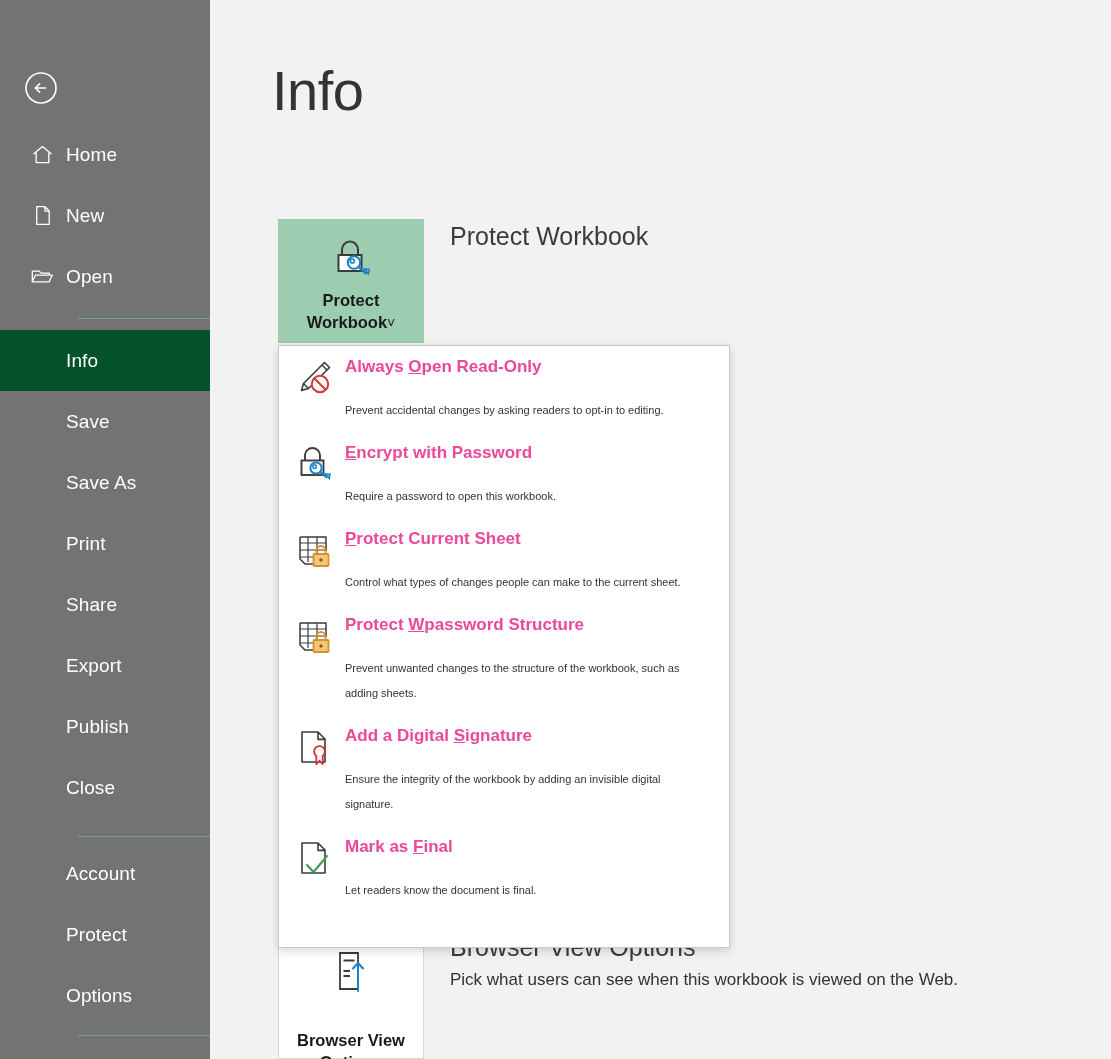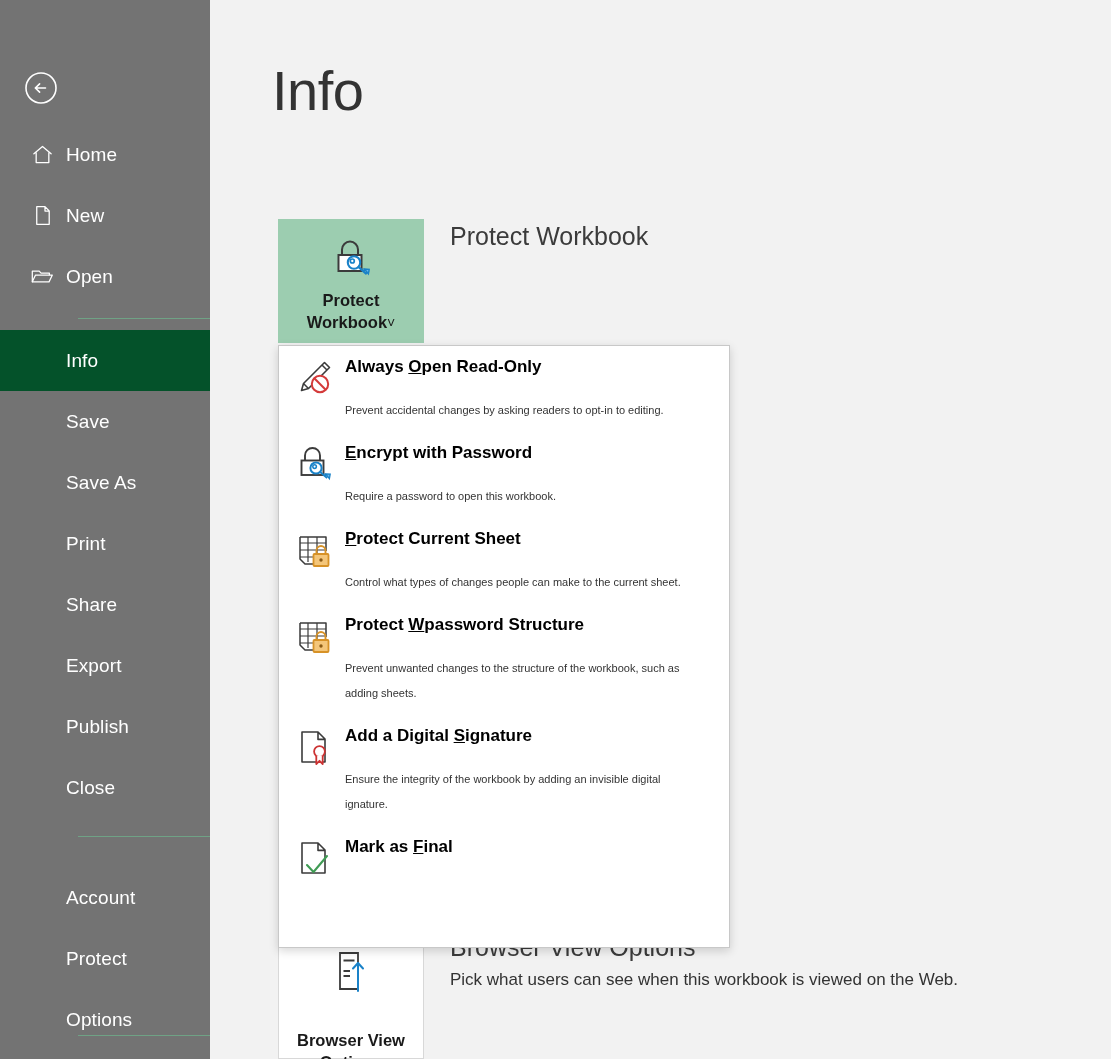--- a/index.html
+++ b/index.html
@@ -177,21 +177,21 @@
     box-sizing: border-box;
   }
   .menu-item .mi-text {
     flex: 1 1 auto;
     padding-left: 6px;
     padding-top: 1px;
   }
   .mi-title {
     font-size: 17px;
     font-weight: bold;
-    color: #000000;
+    color: #ec4899;
     line-height: 22px;
   }
   .mi-title u { text-decoration: underline; }
   .mi-desc {
     font-size: 11px;
     color: #333333;
     line-height: 25px;
     margin-top: 20px;
     max-width: 352px;
   }
@@ -265,21 +265,21 @@
       <div class="nav-item no-icon">
         <span class="nav-label">Publish</span>
       </div>
       <div class="nav-item no-icon">
         <span class="nav-label">Close</span>
       </div>
     </div>
 
     <div class="nav-sep" style="position:absolute; top:836px; width:180px;"></div>
 
-    <div class="nav-list" style="top:867px;text-align:center;">
+    <div class="nav-list" style="top:843px;text-align:center;">
       <div class="nav-item no-icon">
         <span class="nav-label">Account</span>
       </div>
       <div class="nav-item no-icon">
         <span class="nav-label">Protect</span>
       </div>
       <div class="nav-item no-icon">
         <span class="nav-label">Options</span>
       </div>
     </div>
@@ -400,31 +400,32 @@
       <div class="menu-item">
         <span class="mi-icon">
           <svg width="44" height="42" viewBox="0 0 44 42">
             <path d="M8 6 H24 L31 13 V36 H8 Z M24 6 V13.4 H31" fill="#ffffff" stroke="#3b3b3b" stroke-width="1.6" stroke-linejoin="round"></path>
             <circle cx="25.5" cy="25.5" r="5.4" fill="#ffffff" stroke="#cc3333" stroke-width="1.8"></circle>
             <path d="M22.3 29.6 L22.3 38 L25.5 34.8 L28.7 38 L28.7 29.6" fill="#ffffff" stroke="#cc3333" stroke-width="1.8" stroke-linejoin="round"></path>
           </svg>
         </span>
         <span class="mi-text">
           <span class="mi-title"><span>Add a Digital </span><u>S</u><span>ignature</span></span>
-          <span class="mi-desc" style="display:block; max-width:352px;">Ensure the integrity of the workbook by adding an invisible digital ignature.</span>
+          <span class="mi-desc" style="display:block; max-width:352px;">Ensure the integrity of the workbook by adding an invisible digital signature.</span>
         </span>
       </div>
 
       <div class="menu-item">
         <span class="mi-icon">
           <svg width="44" height="42" viewBox="0 0 44 42">
             <path d="M8 6 H24 L31 13 V36 H8 Z M24 6 V13.4 H31" fill="#ffffff" stroke="#3b3b3b" stroke-width="1.6" stroke-linejoin="round"></path>
             <path d="M13 28 L19.5 35 L33 19" fill="none" stroke="#3f9b54" stroke-width="2.1" stroke-linecap="round" stroke-linejoin="round"></path>
           </svg>
         </span>
         <span class="mi-text">
           <span class="mi-title"><span>Mark as </span><u>F</u><span>inal</span></span>
+          <span class="mi-desc" style="display:block;">Let readers know the document is final.</span>
         </span>
       </div>
 
     </div>
   </div>
 </div>
 
 </body></html>

